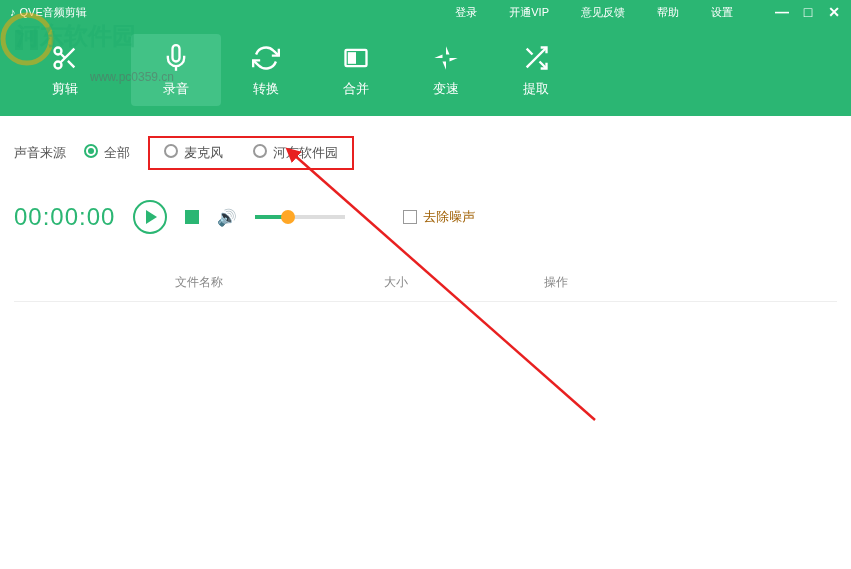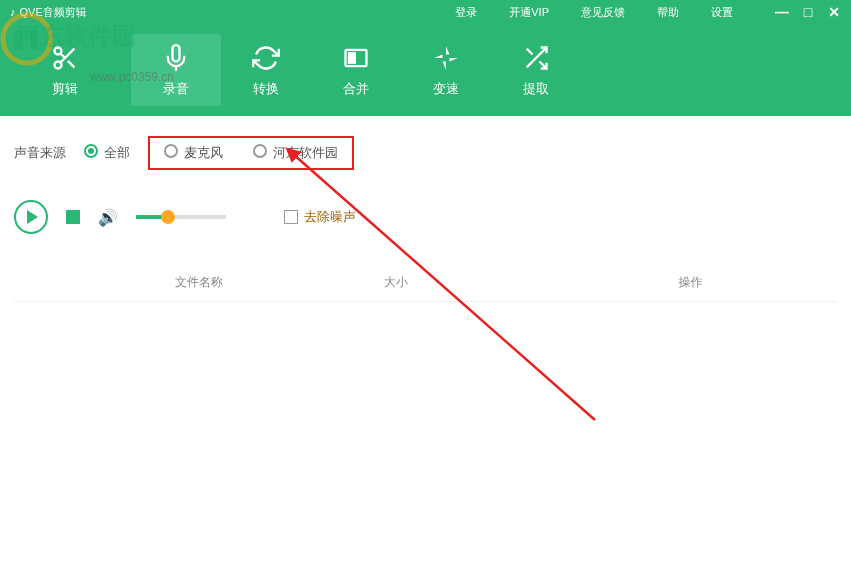--- a/index.html
+++ b/index.html
@@ -36,21 +36,21 @@
     .volume-slider { width: 90px; height: 4px; background: #ddd; position: relative; cursor: pointer; }
     .volume-fill { position: absolute; left: 0; top: 0; height: 100%; width: 30%; background: #2bb673; }
     .volume-thumb { position: absolute; left: 28%; top: -5px; width: 14px; height: 14px; background: #ffa726; border-radius: 50%; }
     .checkbox-item { display: flex; align-items: center; gap: 6px; margin-left: 40px; cursor: pointer; font-size: 13px; color: #a16207; }
     .checkbox { width: 14px; height: 14px; border: 1px solid #999; }
     
     .table-header { display: flex; padding: 10px 0; border-bottom: 1px solid #eee; font-size: 12px; color: #888; }
     .th-name { flex: 0 0 370px; text-align: center; }
     .th-size { flex: 0 0 160px; }
     .th-duration { flex: 0 0 200px; }
-    .th-action { flex: 1; text-align: center; }
+    .th-action { flex: 1; text-align: left; }
     
     .watermark { position: absolute; top: 20px; left: 16px; font-size: 24px; font-weight: bold; color: rgba(32,172,108,0.45); pointer-events: none; z-index: 10; font-family: Liberation Mono, monospace; }
     .watermark-url { position: absolute; top: 70px; left: 90px; font-size: 12px; color: rgba(100,100,100,0.5); pointer-events: none; z-index: 10; }
     .watermark-logo { position: absolute; top: 12px; left: 0px; width: 55px; height: 55px; z-index: 9; }
     
     .arrow-svg { position: absolute; top: 140px; left: 285px; pointer-events: none; z-index: 5; }
   </style>
 </head>
 <body>
 
@@ -163,20 +163,21 @@
         <span>麦克风</span>
       </div>
       <div class="radio-item">
         <div class="radio-circle"></div>
         <span>河东软件园</span>
       </div>
     </div>
   </div>
 
   <div class="controls-row">
+    <span class="timer">00:00:00</span>
     <div class="play-btn">
       <div class="play-triangle"></div>
     </div>
     <div class="stop-btn"></div>
     <span class="volume-icon">🔊</span>
     <div class="volume-slider">
       <div class="volume-fill"></div>
       <div class="volume-thumb"></div>
     </div>
     <div class="checkbox-item">

